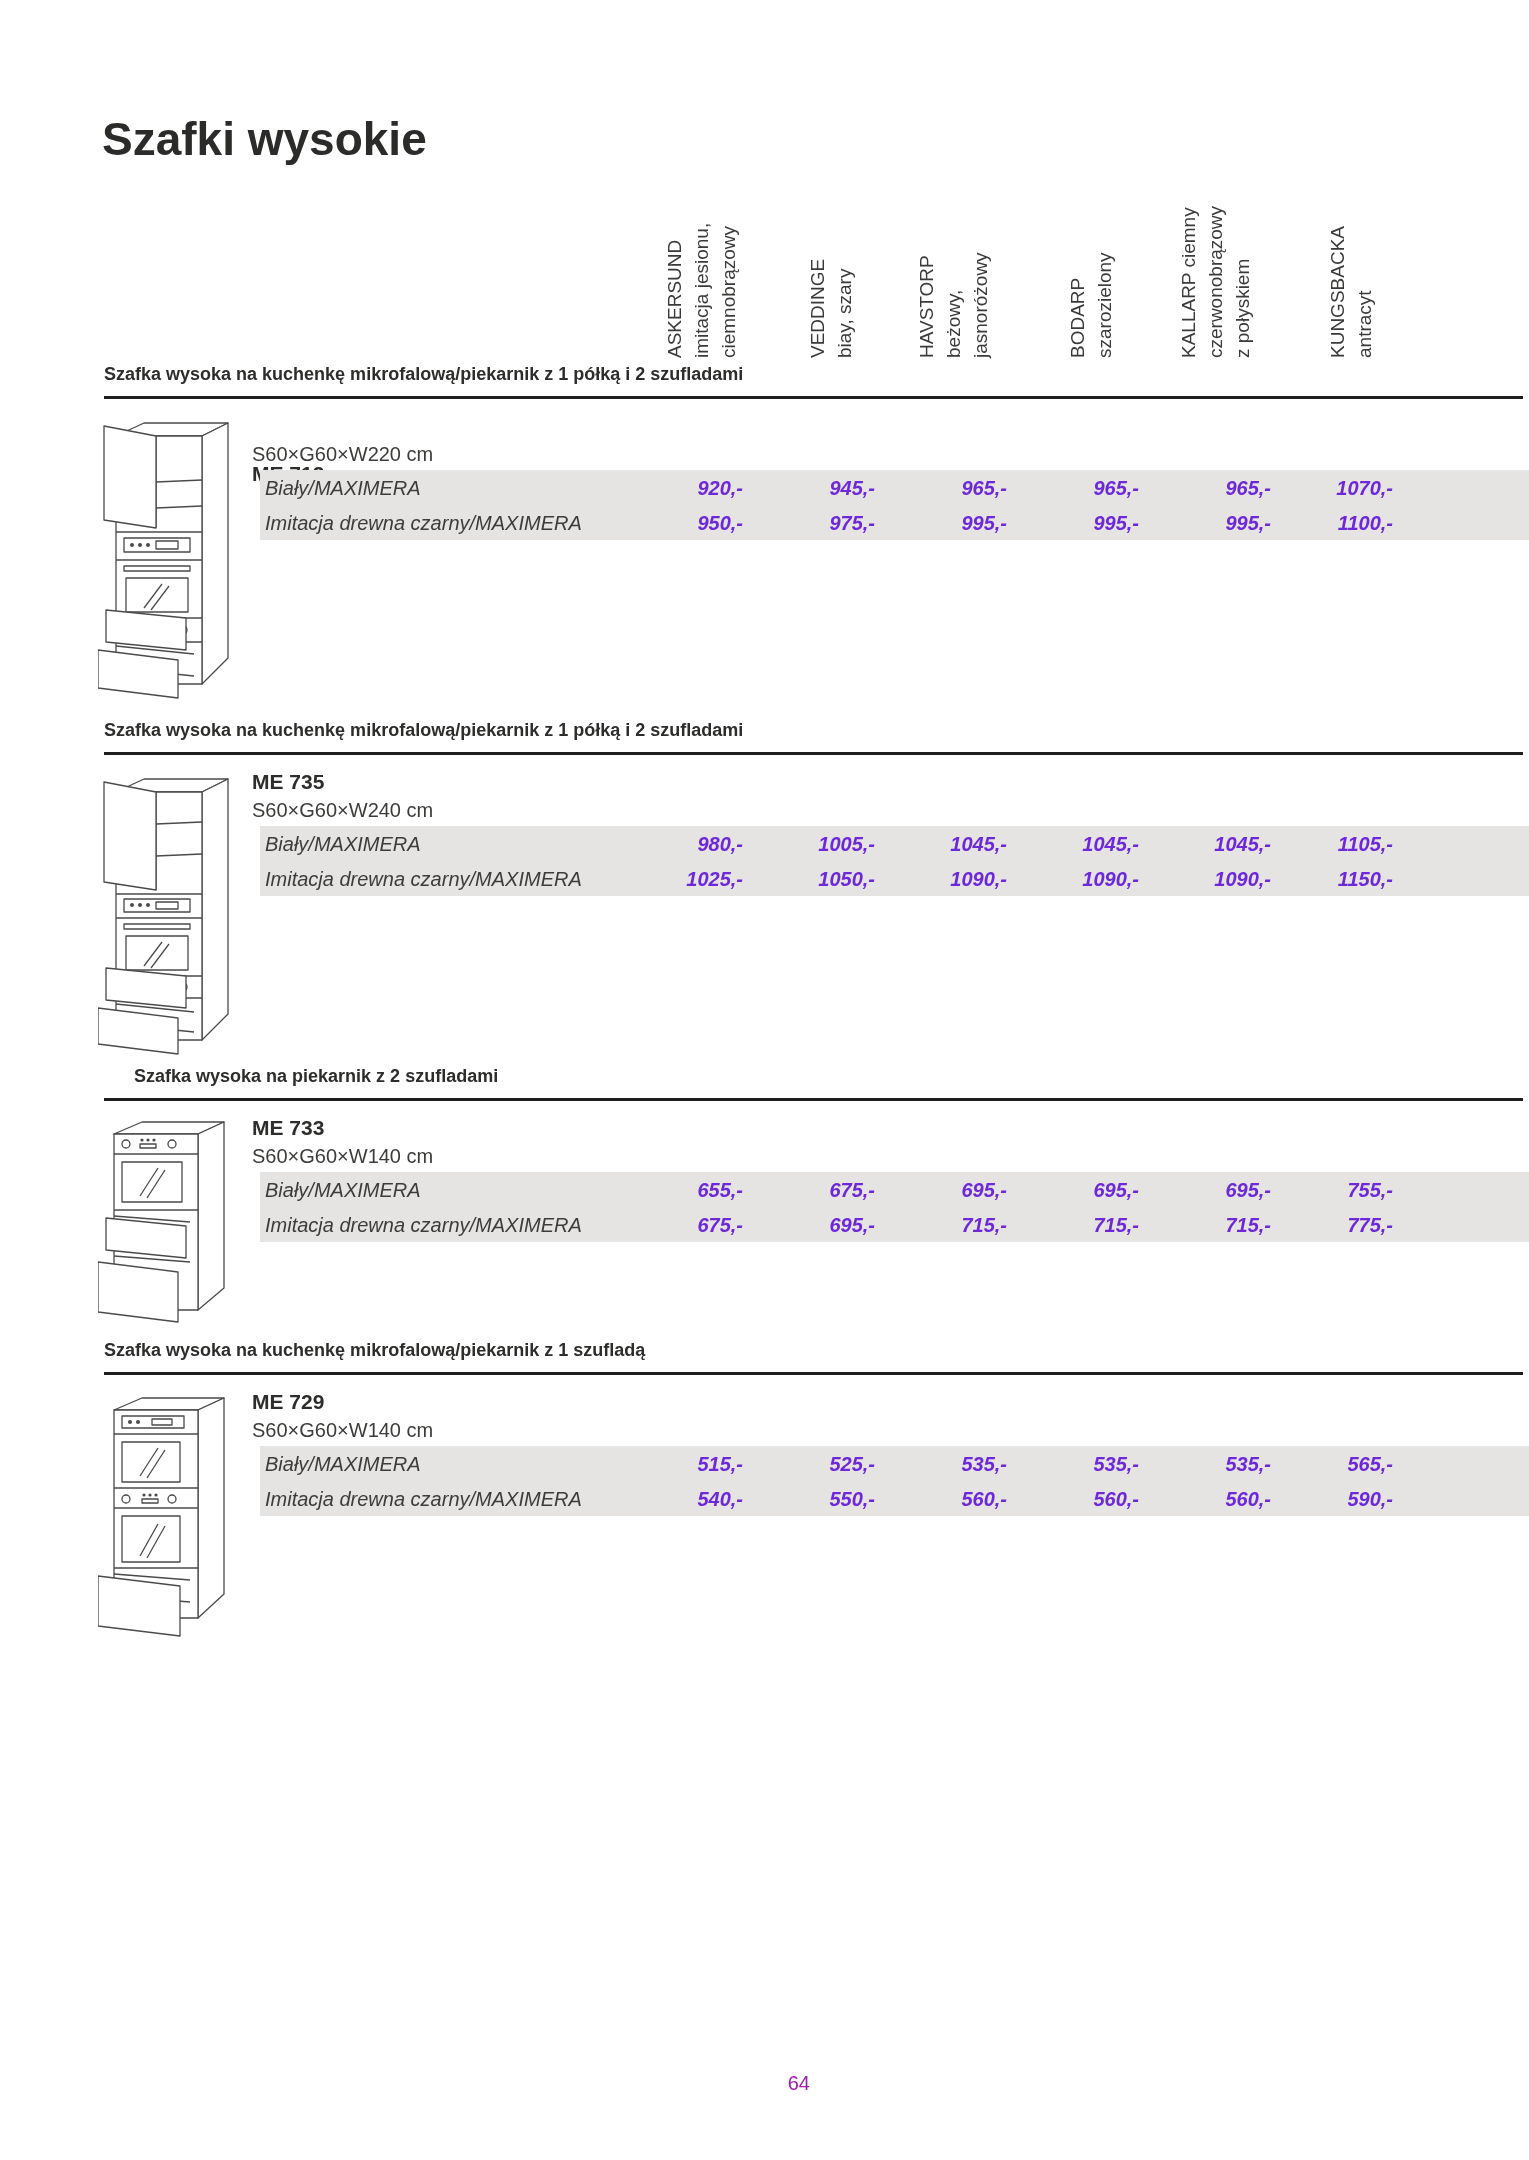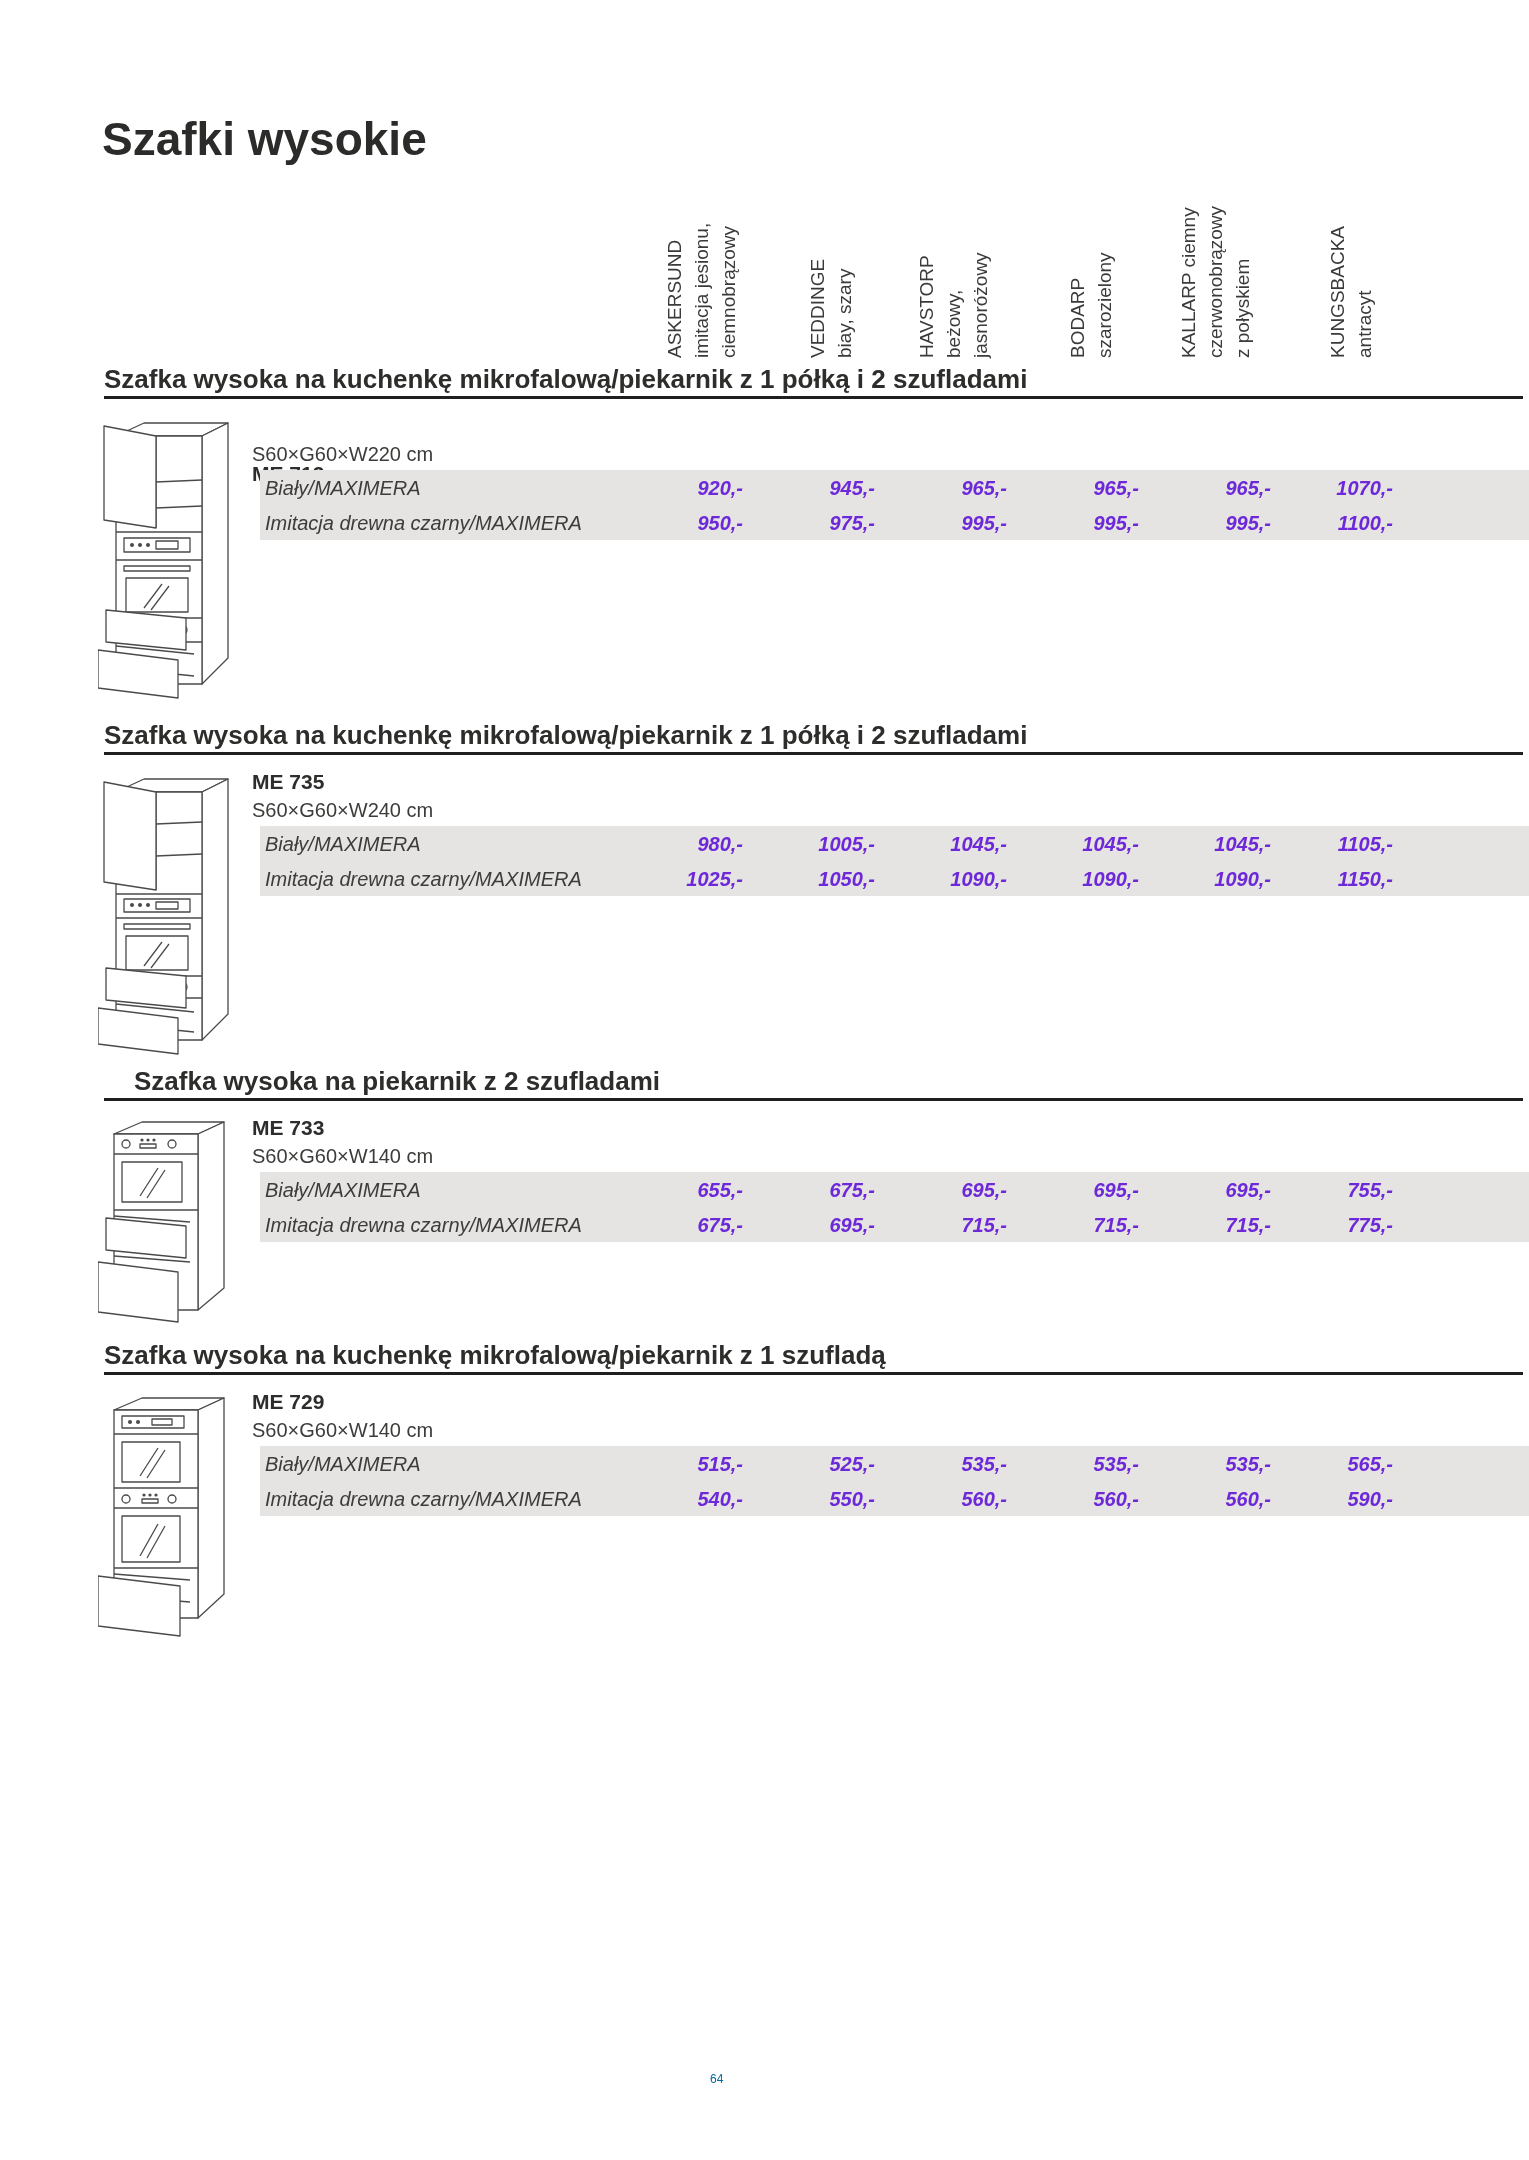--- a/index.html
+++ b/index.html
@@ -14,21 +14,21 @@
   
   .finish{
     position:absolute; top:358px; width:250px;
     transform:rotate(-90deg); transform-origin:0 0;
     font-size:19px; line-height:27px; color:#3a3a38; text-align:left;
   }
   .finish .hl{white-space:nowrap;}
   
   .sec-heading{
     position:absolute; left:104px; width:1300px;
-    font-size:26px; font-weight:bold; color:#2d2d2b; white-space:nowrap;
+    font-size:18px; font-weight:bold; color:#2d2d2b; white-space:nowrap;
   }
   .rule{
     position:absolute; left:104px; width:1419px; height:3px; background:#1f1f1f;
   }
   .model{
     position:absolute; left:252px; font-size:21px; font-weight:bold; color:#2d2d2b; white-space:nowrap;
   }
   .dims{
     position:absolute; left:252px; font-size:20px; color:#3c3c3a; white-space:nowrap;
   }
@@ -44,22 +44,22 @@
   }
   .prow .price{
     position:absolute; top:50%; transform:translateY(-50%);
     font-size:20px; font-weight:bold; color:#6d28d9; white-space:nowrap;
   }
   .p1{right:788px;} .p2{right:656px;} .p3{right:524px;}
   .p4{right:392px;} .p5{right:260px;} .p6{right:138px;margin-left:20px;}
   .illus{position:absolute;}
   .illus svg{display:block;}
   .pagenum{
-    position:absolute; left:710px; top:2072px; width:100px; text-align:left;
-    font-size:12px; color:#0369a1;
+    position:absolute; left:710px; top:2072px; width:100px; text-align:right;
+    font-size:20px; color:#a21caf;
   }
 </style>
 </head>
 <body>
 
 <div class="page">
 
   <div class="title">Szafki wysokie</div>
 
   <div class="finish" style="left:661px; height:81px;">

